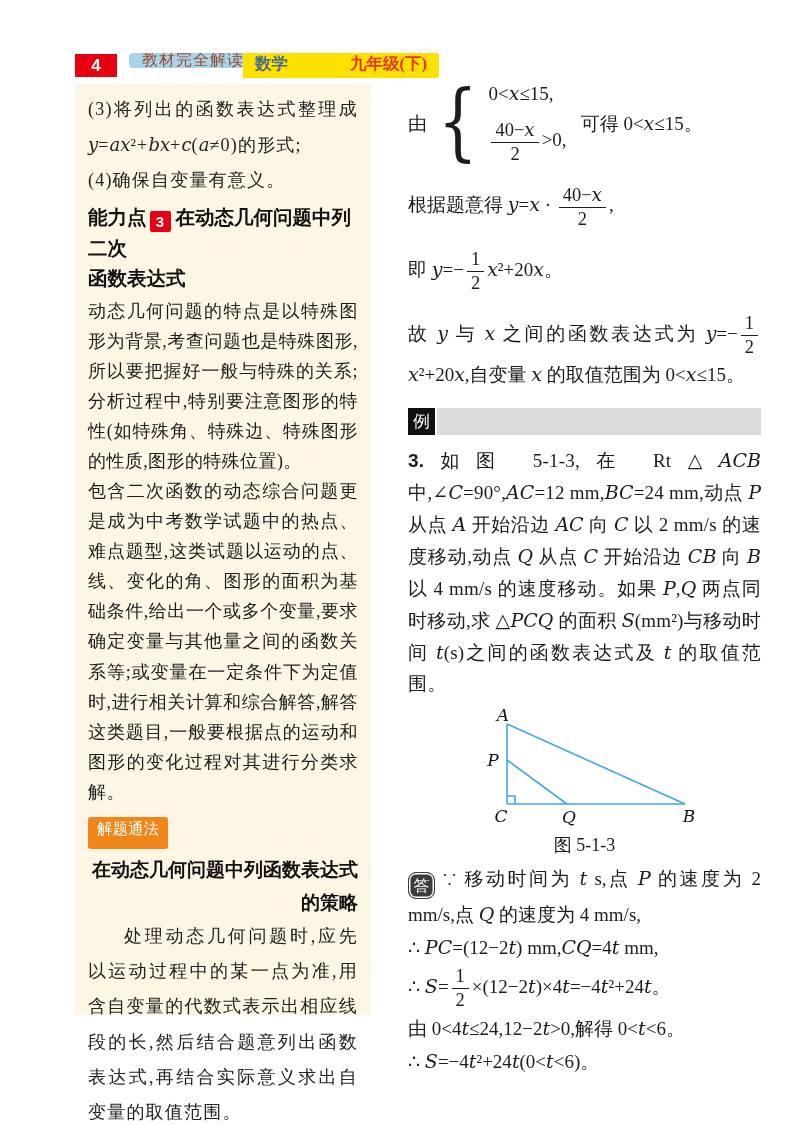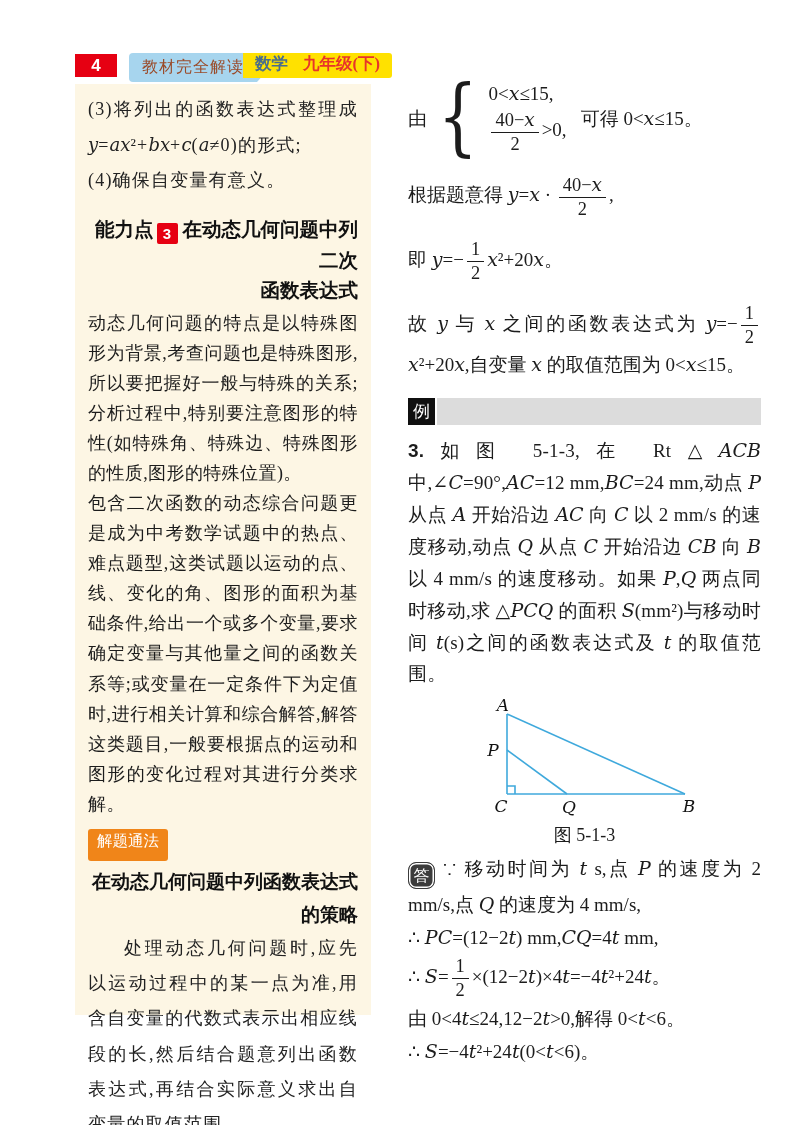--- a/index.html
+++ b/index.html
@@ -11,46 +11,46 @@
   .page{position:absolute;inset:0;overflow:hidden;}
 
   
   .pagenum{
     position:absolute;left:75px;top:54px;width:42px;height:23px;
     background:#e60012;color:#fff;font-weight:bold;font-size:17px;
     display:flex;align-items:center;justify-content:center;
     font-family:"Liberation Sans",sans-serif;
   }
   .series-badge{
-    position:absolute;left:129px;top:53px;height:29px;
+    position:absolute;left:129px;top:53px;height:15px;
     background:#a7d5ee;color:#9a4a28;font-size:16px;letter-spacing:1px;
     display:flex;align-items:center;padding:0 26px 0 13px;
     clip-path:polygon(0 0,calc(100% - 13px) 0,100% 50%,calc(100% - 13px) 100%,0 100%);
     border-radius:4px 0 0 4px;
   }
   .grade-badge{
     position:absolute;left:243px;top:53px;height:25px;background:#ffe100;
     display:flex;align-items:flex-start;gap:15px;padding:0 12px;font-size:16.5px;
     font-weight:bold;border-radius:0 3px 3px 0;
   }
   .grade-badge .subject{color:#4a6d8c;}
-  .grade-badge .grade{color:#e8342a;}
+  .grade-badge .grade{color:#e8342a;margin-left:47px;}
 
   
   .panel{
     position:absolute;left:75px;top:84px;width:296px;height:931px;
     background:#fdf6e4;box-sizing:border-box;padding:8px 13px 0 13px;
   }
   .kai{font-size:18px;line-height:1.95;text-align:justify;letter-spacing:1.2px;color:#222;}
   .song{font-size:18px;line-height:1.67;text-align:justify;letter-spacing:0.4px;margin:0 0;}
   .mv{font-family:"DejaVu Serif",serif;font-style:italic;letter-spacing:0;}
 
   .ability{
-    text-align:right;font-weight:bold;font-size:19.5px;line-height:1.55;
-    margin:16px 0 3px;font-family:"Liberation Sans",sans-serif;color:#111;
+    text-align:left;font-weight:bold;font-size:19.5px;line-height:1.55;
+    margin:4px 0 3px;font-family:"Liberation Sans",sans-serif;color:#111;
   }
   .num-box{
     display:inline-flex;background:#e60012;color:#fff;width:21px;height:21px;
     align-items:center;justify-content:center;margin:0 5px 0 3px;font-size:15px;
     border-radius:2px;vertical-align:-3px;font-family:"Liberation Sans",sans-serif;
   }
   .method-badge{
     display:inline-block;background:#f08519;color:#fff;
     font-family:"Liberation Sans",sans-serif;font-size:15.5px;
     padding:2px 9px 9px;border-radius:3px;margin:10px 0 4px;
@@ -72,21 +72,21 @@
   }
   .dash-line{border-bottom:2.5px dashed #3a3a3a;height:16px;margin-top:18px;}
 
   
   .rcol{position:absolute;left:408px;top:82px;width:353px;font-size:19px;}
   .sys{display:flex;align-items:center;gap:4px;}
   .brace{
     font-size:84px;font-weight:100;line-height:0.9;color:#1c1c1c;
     font-family:"DejaVu Serif",serif;transform:scaleX(0.75);margin-top:-4px;
   }
-  .sys-conds{display:flex;flex-direction:column;gap:3px;}
+  .sys-conds{display:flex;flex-direction:column;gap:13px;}
   .sys-result{margin-left:10px;}
   .frac{
     display:inline-flex;flex-direction:column;align-items:center;
     vertical-align:middle;line-height:1.25;margin:0 3px;font-size:0.97em;
   }
   .frac .num{border-bottom:1.6px solid #1c1c1c;padding:0 4px;}
   .frac .den{padding:0 2px;}
   .rline{margin:17px 0;line-height:1.62;text-align:justify;}
   .example-row{display:flex;align-items:center;margin:12px 0 10px;}
   .example-badge{

